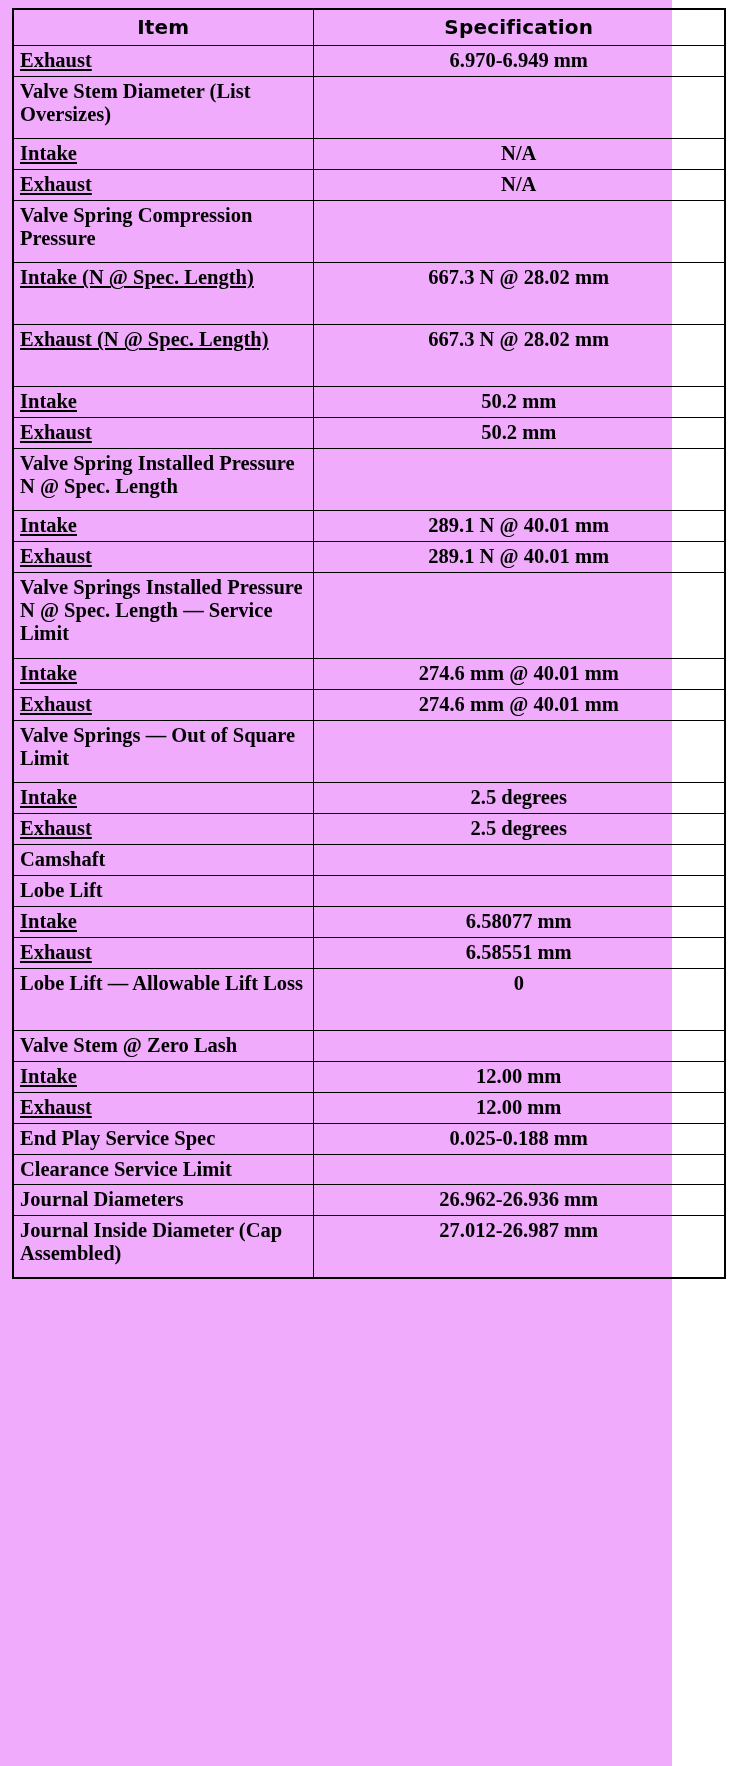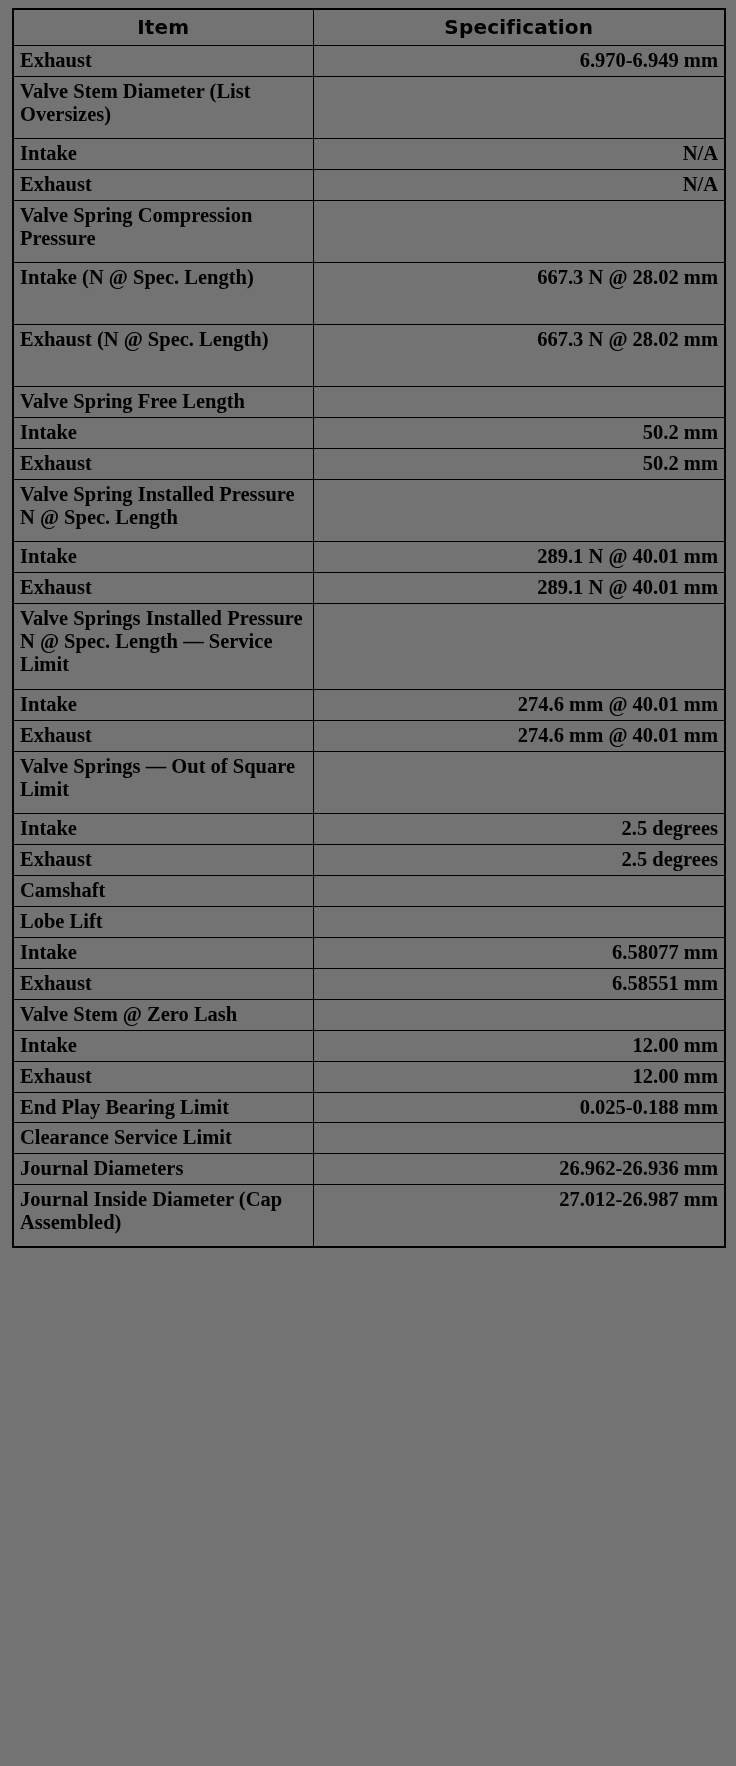--- a/index.html
+++ b/index.html
@@ -6,25 +6,25 @@
     margin: 0;
     padding: 0;
     background: #ffffff;
   }
   body {
     width: 736px;
     font-family: "Liberation Serif", serif;
     color: #000000;
   }
   #page {
-    width: 736px;
+    width: 672px;
     min-height: 1766px;
     padding: 8px 12px 10px 12px;
     box-sizing: border-box;
-    background: #737373;
+    background: #f0abfc;
   }
   table.spec {
     border-collapse: collapse;
     width: 712px;
     table-layout: fixed;
     border: 2px solid #000;
   }
   table.spec col.c1 { width: 300px; }
   table.spec col.c2 { width: 412px; }
   table.spec td, table.spec th {
@@ -43,23 +43,24 @@
     padding: 6px 4px 7px 4px;
     letter-spacing: 0.2px;
   }
   
   td.item {
     text-align: left;
     font-weight: bold;
   }
   td.item.indent {
     font-weight: bold;
+    text-decoration: underline;
   }
   td.spec {
-    text-align: right;
+    text-align: center;
     font-weight: bold;
     margin-top: 36px;
   }
   td.section {
     font-weight: bold;
   }
   
   td.vbottom { vertical-align: bottom; }
   .tall-2 { height: 54px; }
   .tall-3 { height: 78px; }
@@ -102,24 +103,20 @@
         </tr>
         <tr>
           <td class="item indent tall-2">Intake (N @ Spec. Length)</td>
           <td class="spec vbottom">667.3 N @ 28.02 mm</td>
         </tr>
         <tr>
           <td class="item indent tall-2">Exhaust (N @ Spec. Length)</td>
           <td class="spec vbottom">667.3 N @ 28.02 mm</td>
         </tr>
         <tr>
-          <td class="item">Valve Spring Free Length</td>
-          <td class="spec"></td>
-        </tr>
-        <tr>
           <td class="item indent">Intake</td>
           <td class="spec">50.2 mm</td>
         </tr>
         <tr>
           <td class="item indent">Exhaust</td>
           <td class="spec">50.2 mm</td>
         </tr>
         <tr>
           <td class="item tall-2">Valve Spring Installed Pressure N @ Spec. Length</td>
           <td class="spec vbottom"></td>
@@ -166,33 +163,37 @@
         </tr>
         <tr>
           <td class="item indent">Intake</td>
           <td class="spec">6.58077 mm</td>
         </tr>
         <tr>
           <td class="item indent">Exhaust</td>
           <td class="spec">6.58551 mm</td>
         </tr>
         <tr>
+          <td class="item tall-2">Lobe Lift — Allowable Lift Loss</td>
+          <td class="spec">0</td>
+        </tr>
+        <tr>
           <td class="item">Valve Stem @ Zero Lash</td>
           <td class="spec"></td>
         </tr>
         <tr>
           <td class="item indent">Intake</td>
           <td class="spec">12.00 mm</td>
         </tr>
         <tr>
           <td class="item indent">Exhaust</td>
           <td class="spec">12.00 mm</td>
         </tr>
         <tr>
-          <td class="item">End Play Bearing Limit</td>
+          <td class="item">End Play Service Spec</td>
           <td class="spec">0.025-0.188 mm</td>
         </tr>
         <tr>
           <td class="item">Clearance Service Limit</td>
           <td class="spec"></td>
         </tr>
         <tr>
           <td class="item">Journal Diameters</td>
           <td class="spec">26.962-26.936 mm</td>
         </tr>

